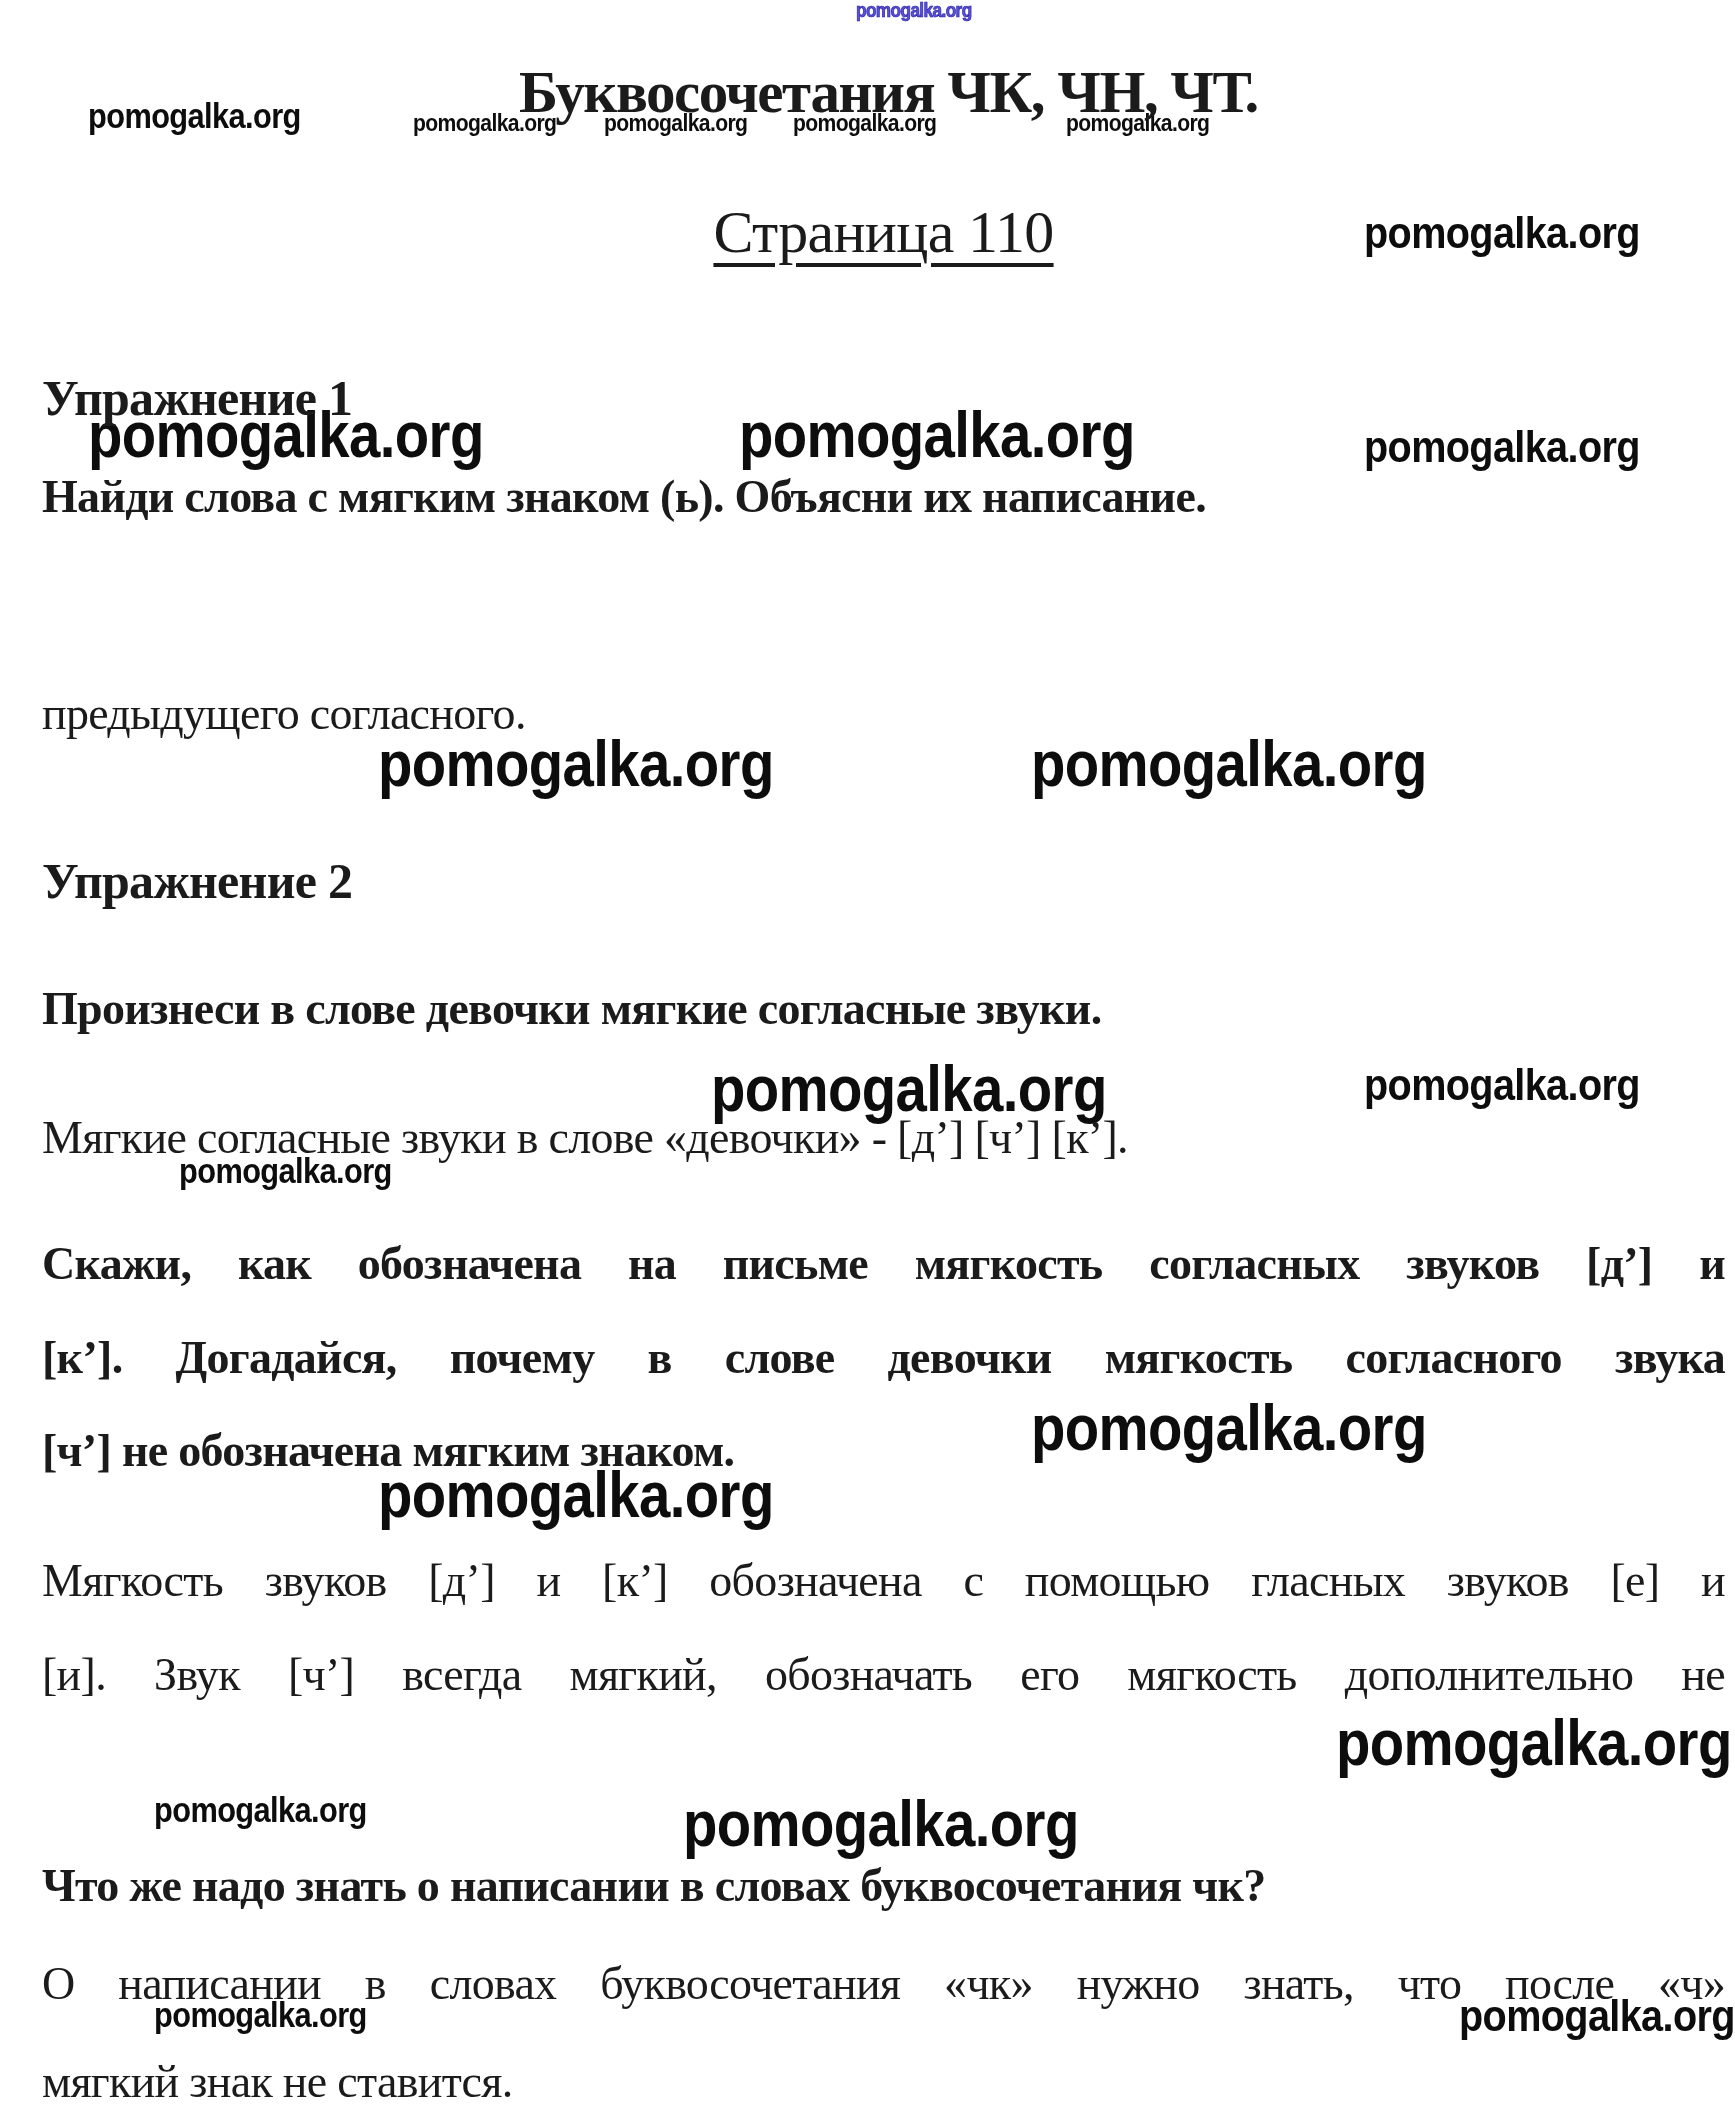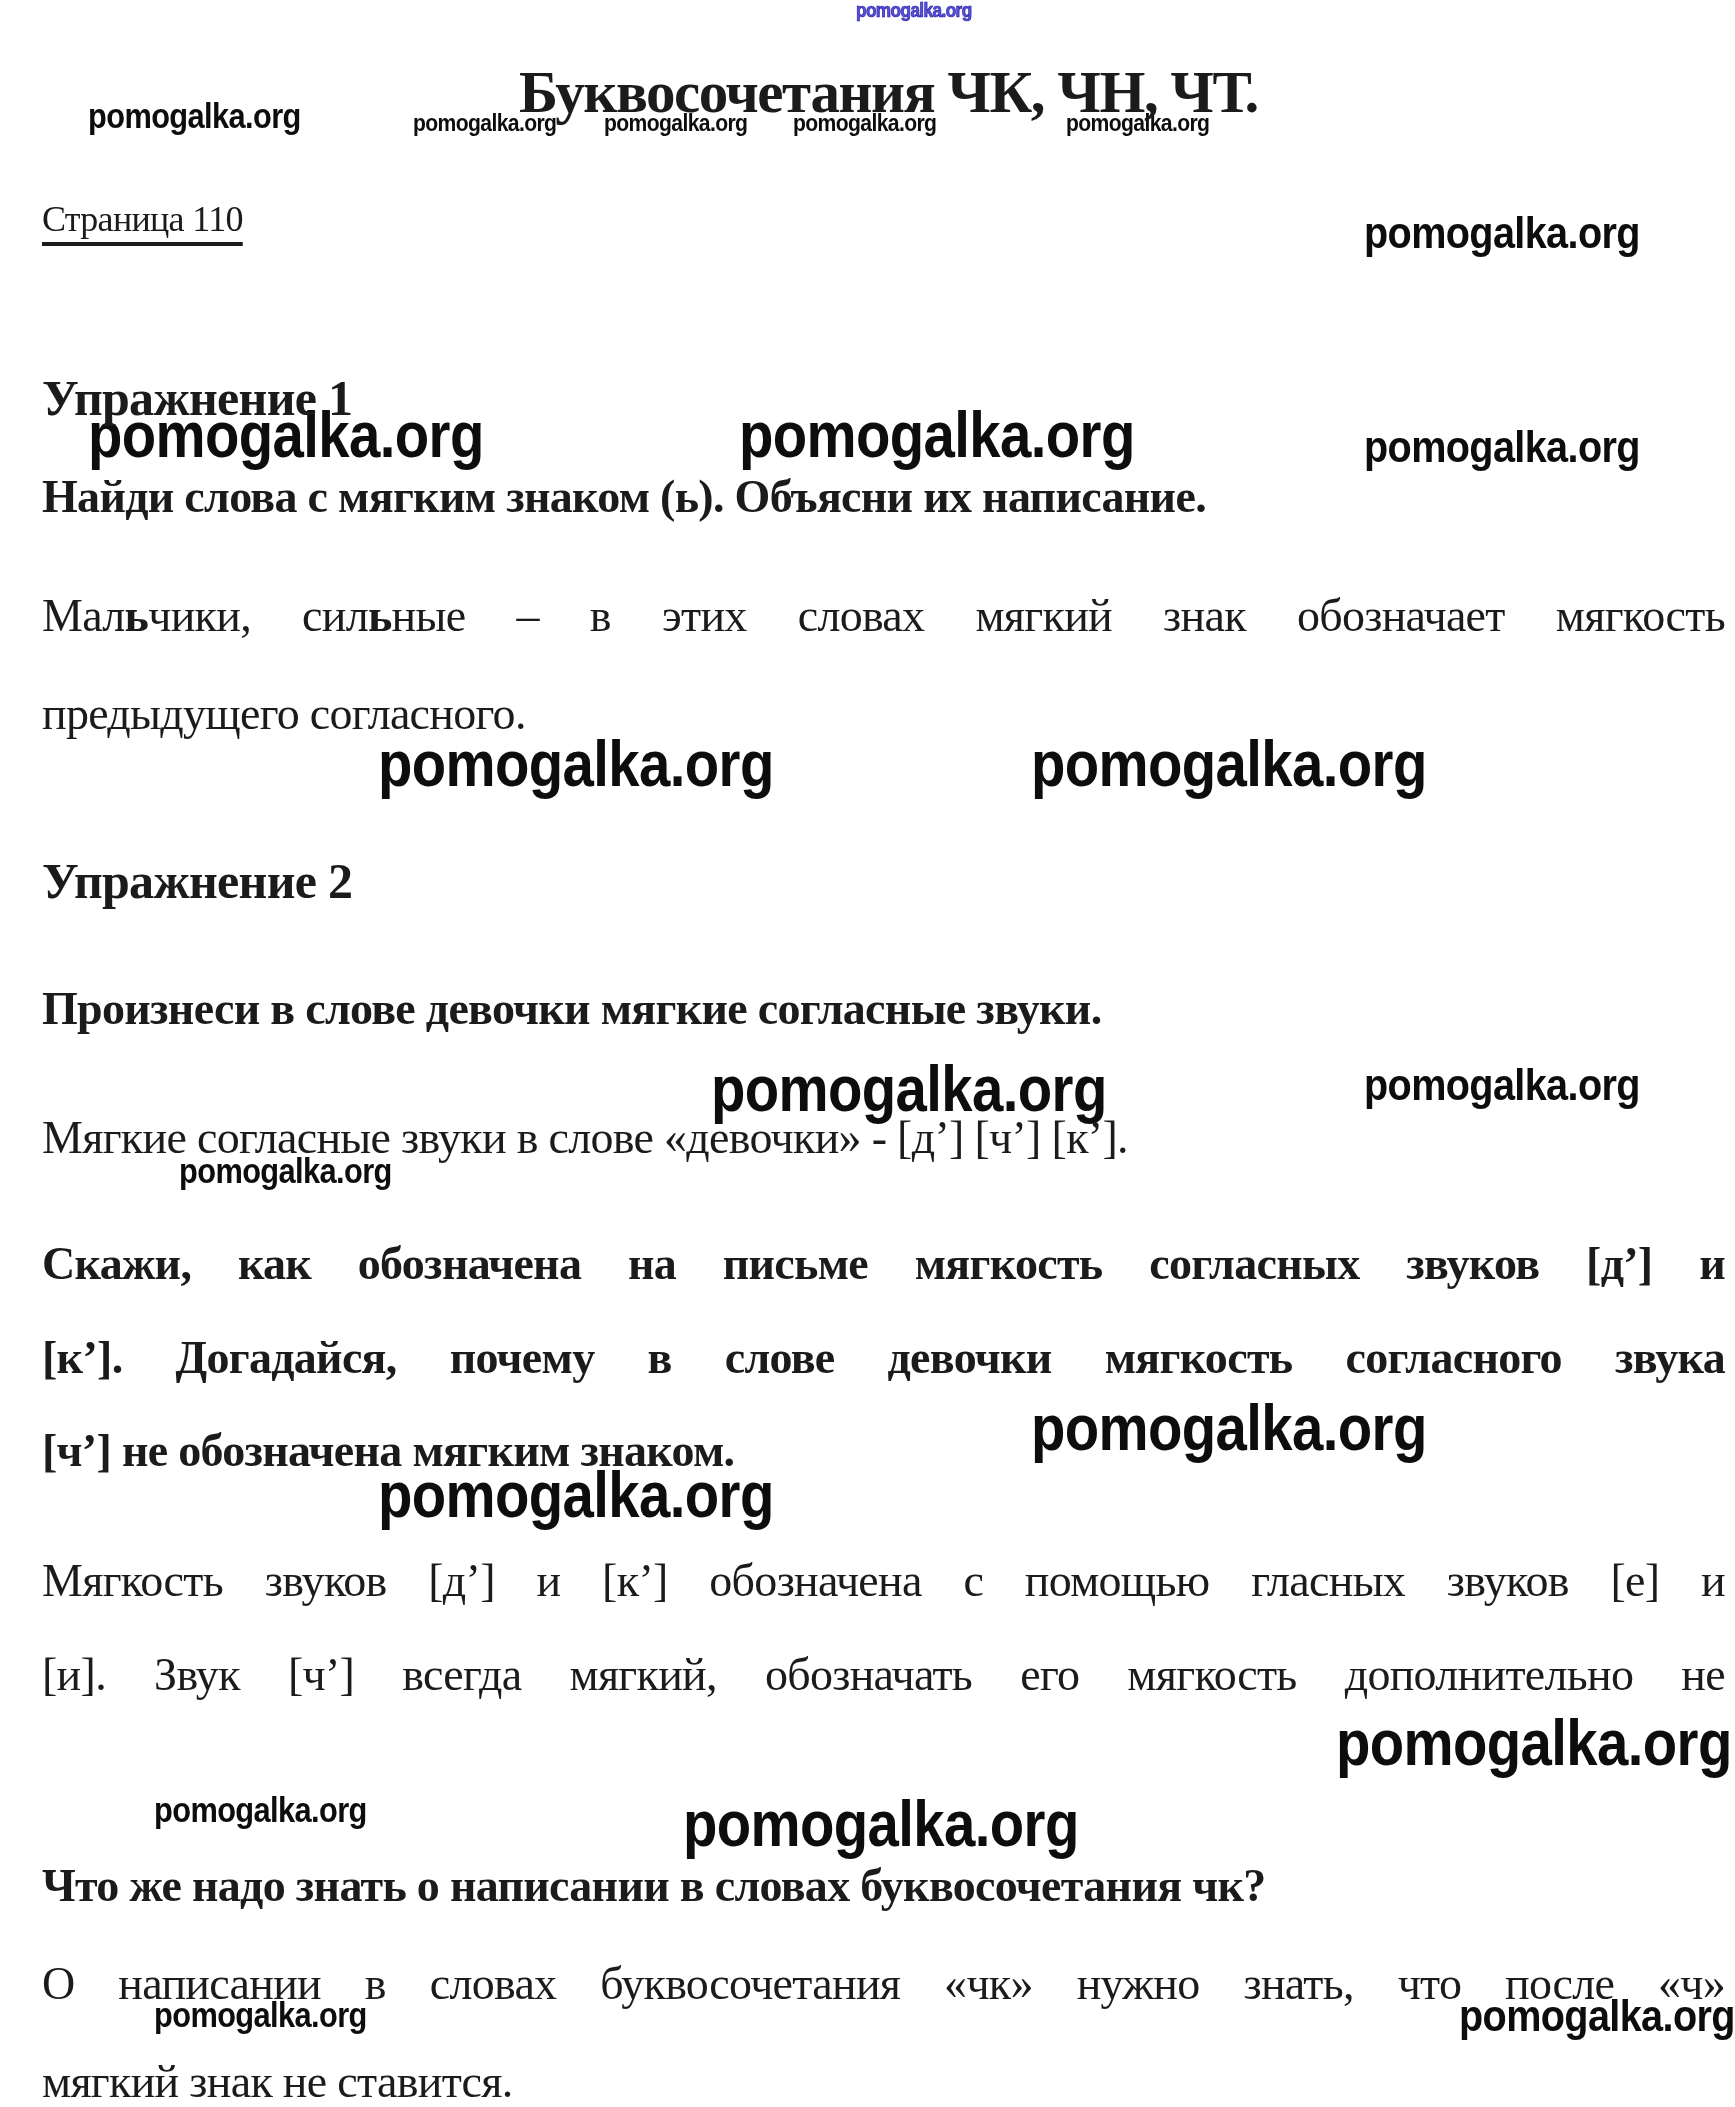--- a/index.html
+++ b/index.html
@@ -89,27 +89,26 @@
   <div class="wm wm-big" style="left:1031px; top:1396px;">pomogalka.org</div>
   <div class="wm wm-big" style="left:378px;  top:1463px;">pomogalka.org</div>
   <div class="wm wm-big" style="left:1336px; top:1711px;">pomogalka.org</div>
   <div class="wm wm-medium" style="left:154px;  top:1792px;">pomogalka.org</div>
   <div class="wm wm-big" style="left:683px;  top:1792px;">pomogalka.org</div>
   <div class="wm wm-medium" style="left:154px;  top:1997px;">pomogalka.org</div>
   <div class="wm wm-right" style="left:1459px; top:1993px;">pomogalka.org</div>
 
   <div class="tl title" style="top:59px;padding-left:21px;">Буквосочетания ЧК, ЧН, ЧТ.</div>
 
-  <div class="tl underline" style="top:199px; font-size:36px;">Страница 110</div>
+  <div class="tl underline" style="top:199px; font-size:60px;text-align:center;">Страница 110</div>
 
   <div class="tl h" style="top:337px;margin-top:33px;">Упражнение 1</div>
 
   <div class="tl bold" style="top:471px;">Найди слова с мягким знаком (ь). Объясни их написание.</div>
 
-  <div class="tl justify" style="top:590px;"><span>Мал</span><b>ь</b><span>чики, сил</span><b>ь</b><span>ные – в этих словах мягкий знак обозначает мягкость</span></div>
   <div class="tl" style="top:688px;">предыдущего согласного.</div>
 
   <div class="tl h" style="top:853px;">Упражнение 2</div>
 
   <div class="tl bold" style="top:983px;">Произнеси в слове девочки мягкие согласные звуки.</div>
 
   <div class="tl" style="top:1112px;">Мягкие согласные звуки в слове «девочки» - [д’] [ч’] [к’].</div>
 
   <div class="tl bold justify" style="top:1238px;">Скажи, как обозначена на письме мягкость согласных звуков [д’] и</div>
   <div class="tl bold justify" style="top:1332px;">[к’]. Догадайся, почему в слове девочки мягкость согласного звука</div>

